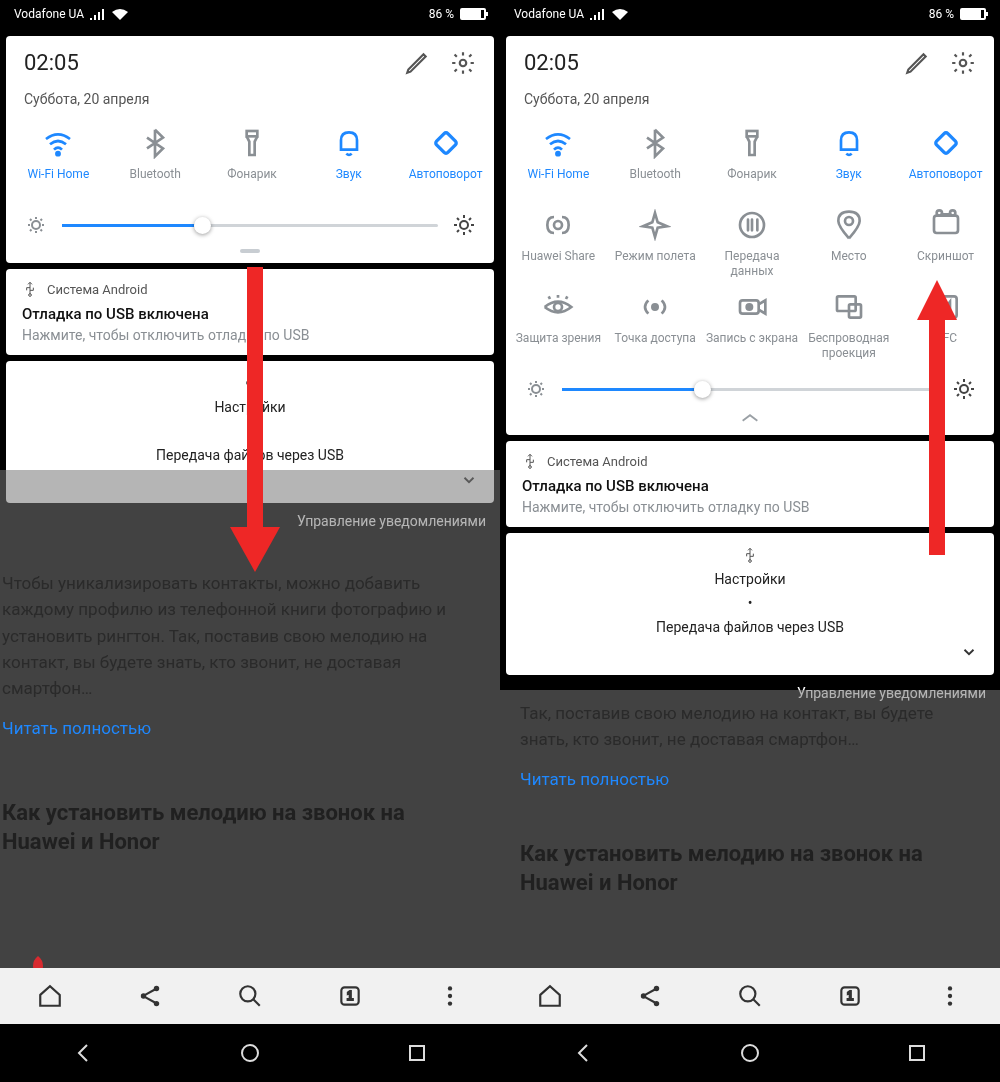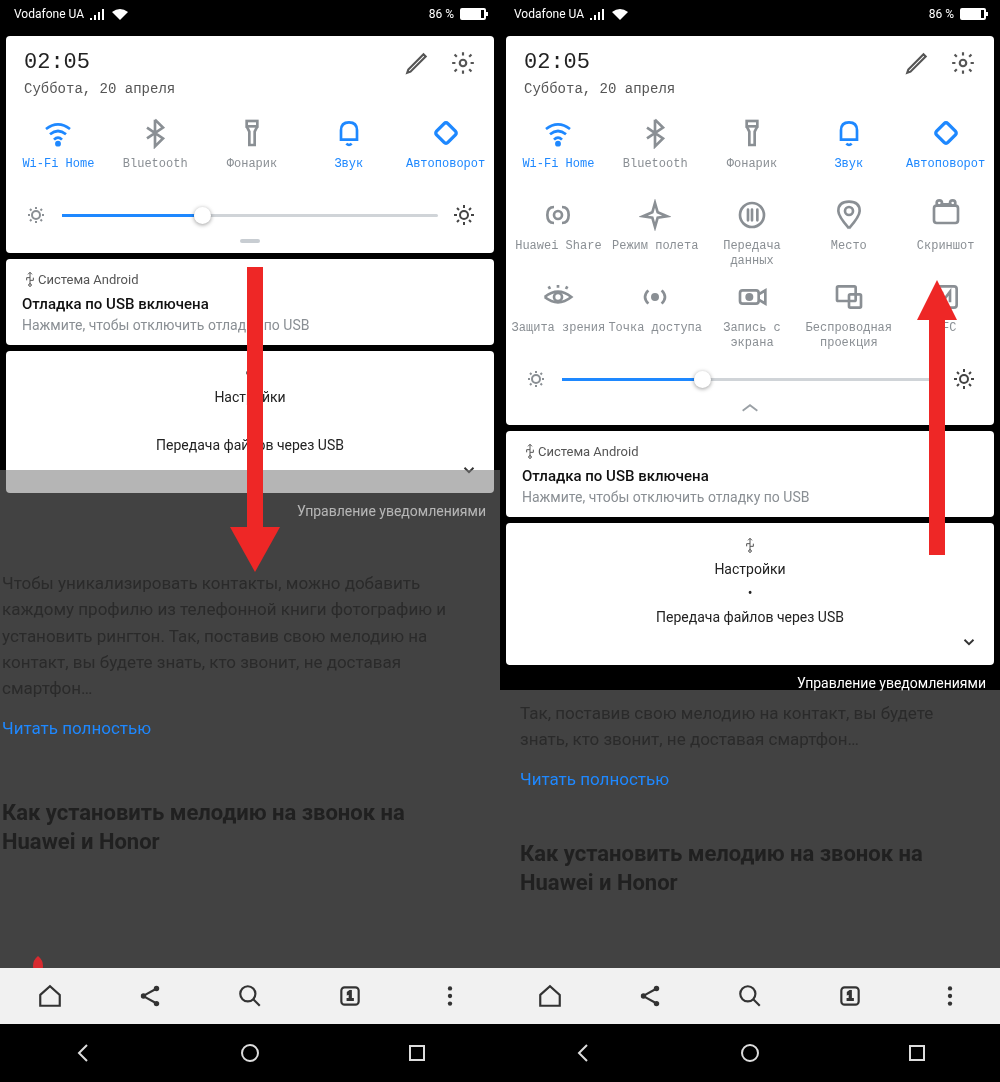--- a/index.html
+++ b/index.html
@@ -31,30 +31,29 @@
   width: 26px; height: 12px; border: 2px solid #fff; border-radius: 2px; position: relative;
 }
 .battery::after { content:""; position:absolute; right:-4px; top:2px; width:2px; height:4px; background:#fff; }
 .battery .fill { width:86%; height:100%; background:#fff; }
 .shade {
   margin: 8px 6px 0 6px;
   background: #fff;
   border-radius: 4px;
   padding: 14px 0 10px 0;
   position: relative;
-  font-family: Liberation Mono, monospace;
 }
 .shade-header {
   display:flex;
   justify-content: space-between;
   align-items: flex-start;
   padding: 0 18px 12px 18px;
 }
 .shade-time { font-size: 22px; color:#222; }
-.shade-date { font-size: 14px; color:#555; margin-top:6px; }
+.shade-date { font-size: 14px; color:#555; margin-top:16px; }
 .shade-icons { display:flex; gap:20px; align-items:center; }
 .shade-icons svg { width:26px; height:26px; }
 .toggle-row {
   display:flex; justify-content: space-around; padding: 8px 0 4px 4px;
 }
 .toggle {
   width: 98px;
   display:flex; flex-direction:column; align-items:center;
 }
 .toggle svg { width:32px; height:32px; }
@@ -71,21 +70,21 @@
 .handle { display:flex; justify-content:center; padding-top:8px; }
 .handle .bar { width:20px; height:4px; background:#c8cdd2; border-radius:2px;}
 .collapse-chev { display:flex; justify-content:center; padding-top:6px; color:#9aa0a5; }
 .collapse-chev svg { width:22px; height:14px; }
 .notif-card {
   margin: 6px 6px 0 6px;
   background:#fff;
   border-radius:4px;
   padding: 12px 16px;
 }
-.notif-header { display:flex; align-items:center; gap:0; font-size:13px; color:#555; }
+.notif-header { display:flex; align-items:center; gap:9px; font-size:13px; color:#555; }
 .notif-header svg { width:16px; height:16px; }
 .notif-title { font-size:15px; color:#111; margin-top:8px; font-weight:500;}
 .notif-sub { font-size:14px; color:#8a8f94; margin-top:4px;}
 .notif-compact {
   margin: 6px 6px 0 6px;
   background:#fff;
   border-radius:4px;
   padding: 14px 16px;
   display:flex; align-items:center; gap:8px;
   font-size:14px; color:#222;flex-direction:column;

